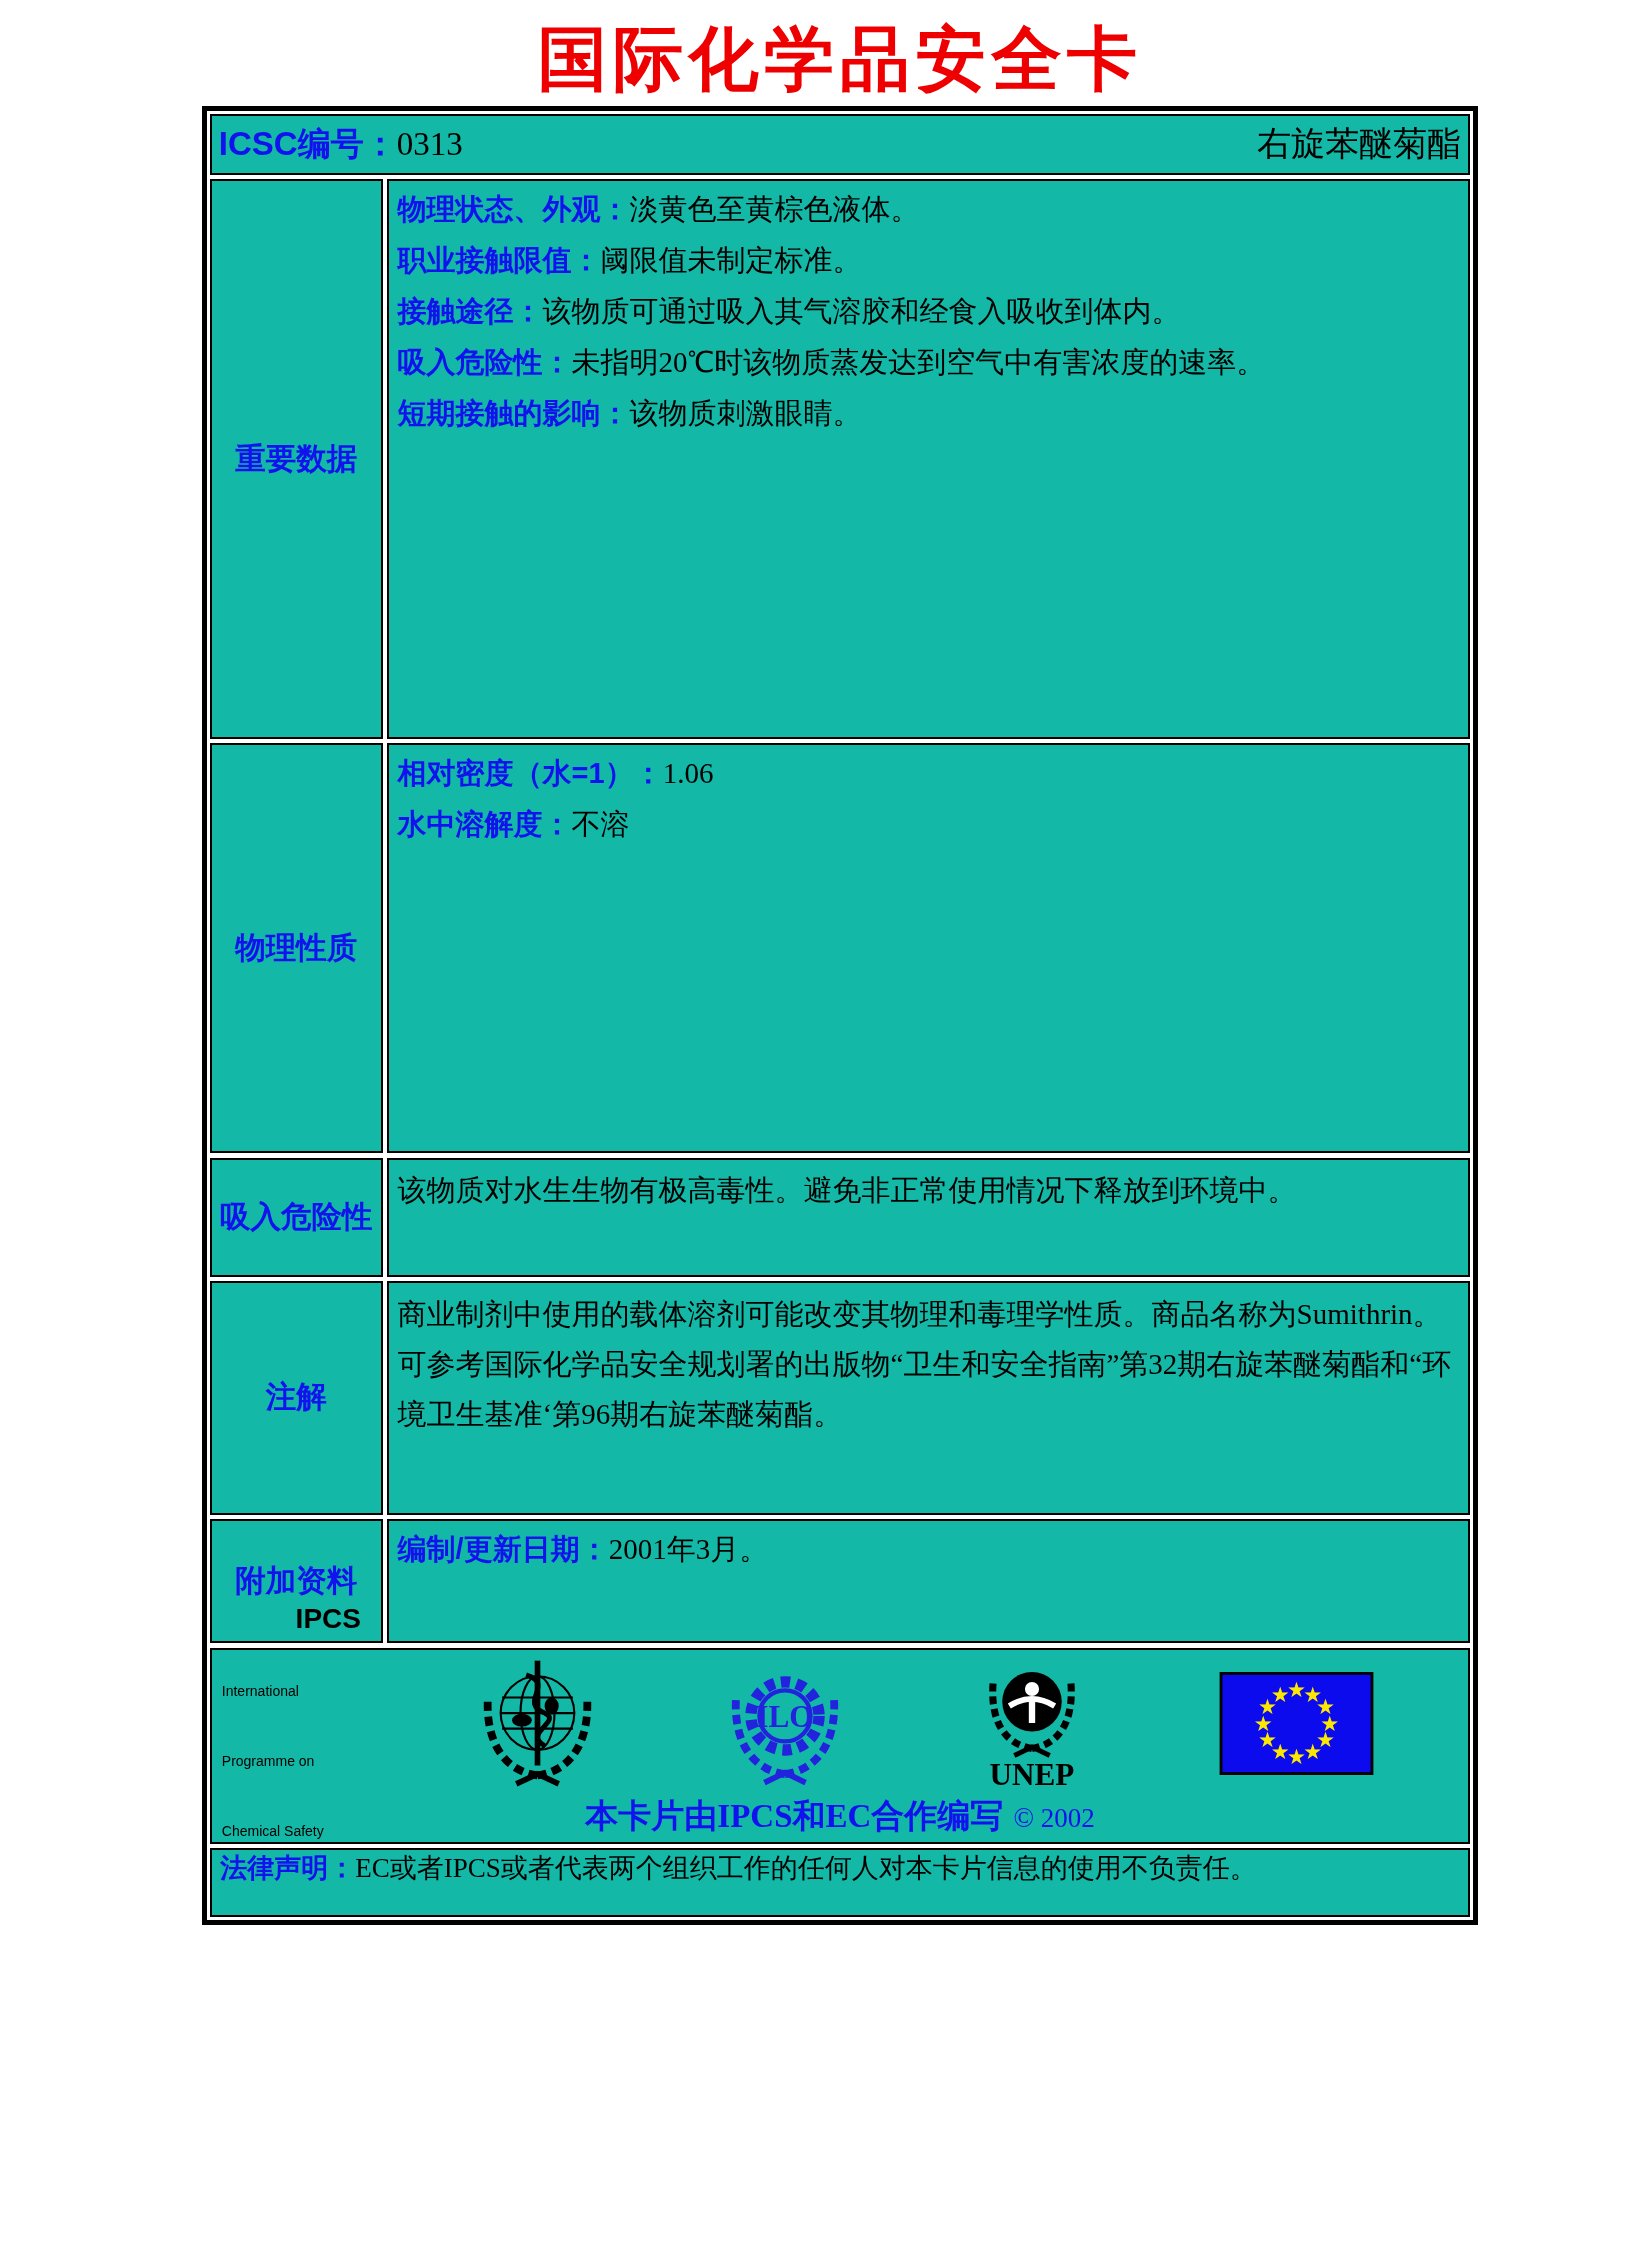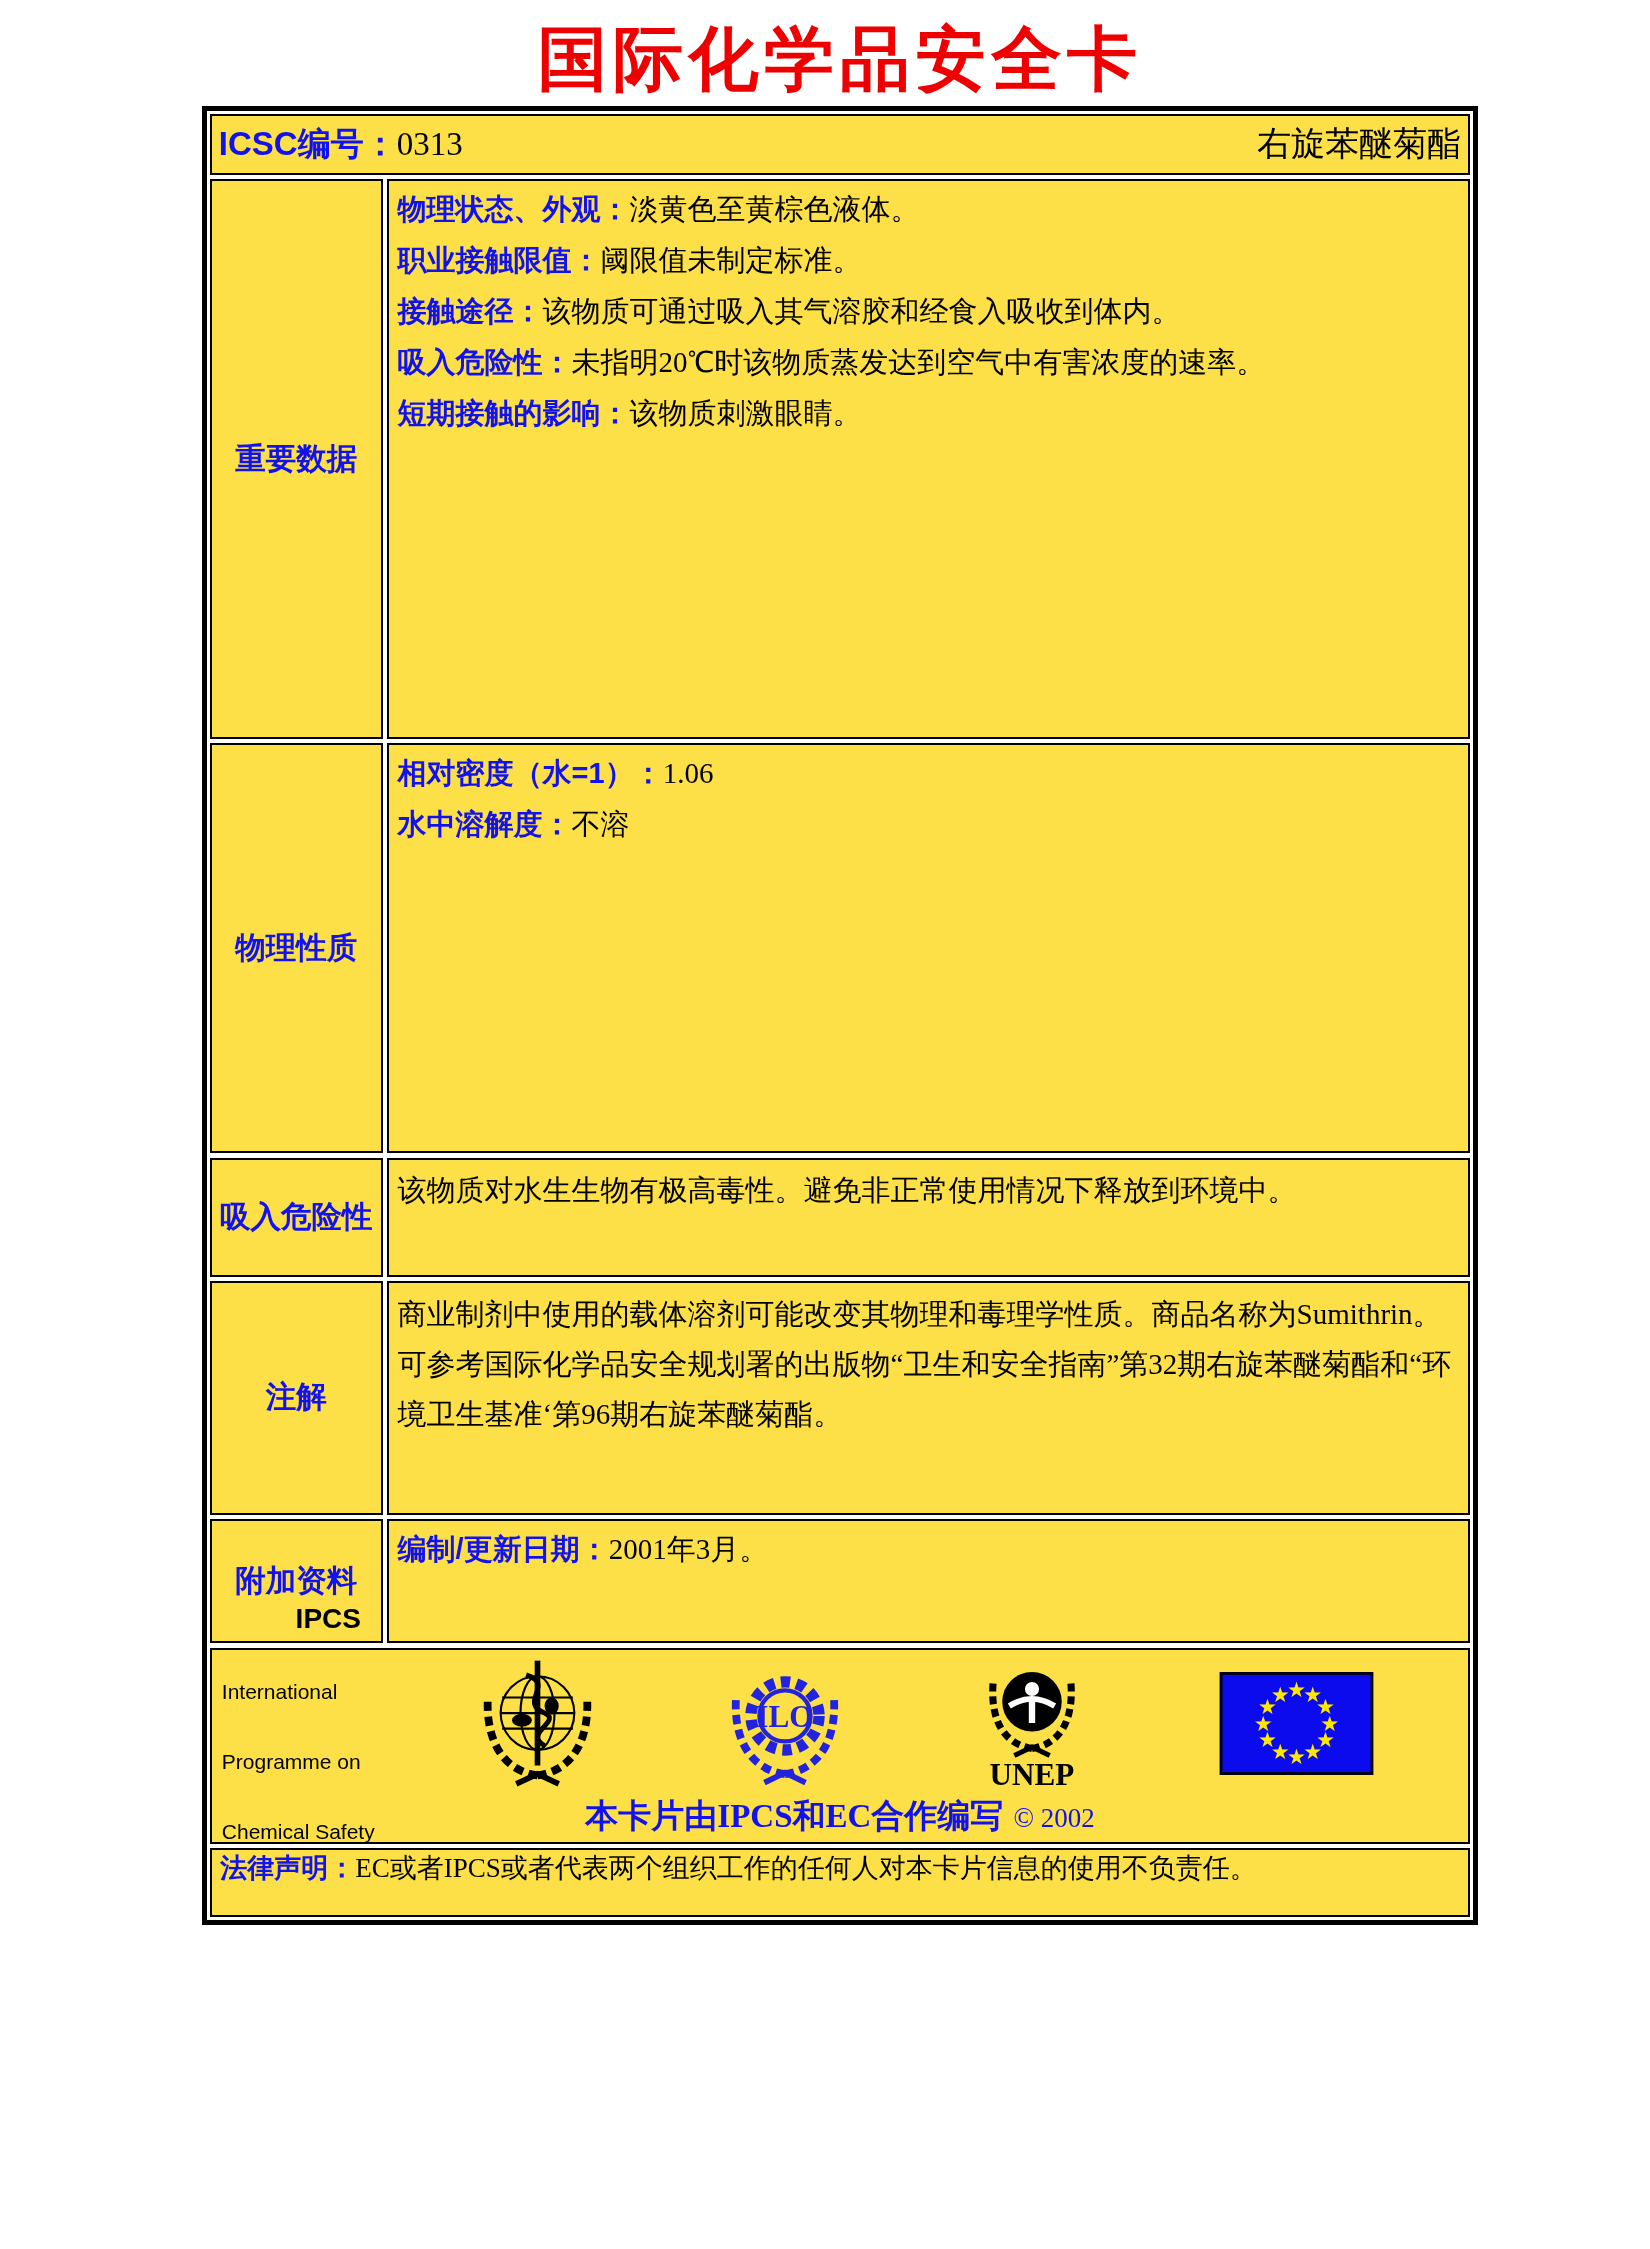--- a/index.html
+++ b/index.html
@@ -10,21 +10,21 @@
     text-align:center;font-size:70px;font-weight:bold;color:#ee0000;
     letter-spacing:5.7px;font-family:"Liberation Serif",serif;
   }
 
   .card{
     position:absolute;left:202px;top:106px;width:1276px;
     border:5.7px solid #000;box-sizing:border-box;background:#fff;
     padding:2.8px;display:flex;flex-direction:column;gap:4.3px;
   }
   .row{display:flex;gap:4.3px;}
-  .cell{border:2.1px solid #000;box-sizing:border-box;background:#fde047;}
+  .cell{border:2.1px solid #000;box-sizing:border-box;background:#14b8a6;}
 
   
   .header-cell{
     flex:1;height:61px;display:flex;align-items:center;justify-content:space-between;
     padding:0 7px;font-size:33px;
   }
   .hdr-left{display:flex;align-items:center;}
   .blue-key{color:#1212ee;font-family:"Liberation Sans",sans-serif;font-weight:bold;}
   .chem-name{font-size:34px;}
 
@@ -46,21 +46,21 @@
   .row-notes{min-height:234px;}
   .row-additional{min-height:124px;}
   .row-logos{min-height:190px;}
   .row-legal{min-height:69px;}
 
   
   .logos-cell{flex:1;padding:5.7px 10px 2.8px 10px;}
   .logos-line{display:flex;align-items:center;height:136px;}
   .ipcs-block{width:213px;font-family:"Liberation Sans",sans-serif;color:#000;}
   .ipcs-acronym{font-size:28px;font-weight:bold;line-height:33px;text-align:center;}
-  .ipcs-name{font-size:21px;line-height:27px;margin-top:43px;}
+  .ipcs-name{font-size:14px;line-height:27px;margin-top:43px;}
   .logo{display:block;}
   .logo-who{margin-left:40px;}
   .logo-ilo{margin-left:119px;}
   .logo-unep{margin-left:122px;}
   .logo-eu{margin-left:128px;}
   .credit-line{text-align:center;margin-top:2.8px;font-size:33px;font-weight:bold;color:#1212ee;}
   .credit-copy{font-size:27px;font-weight:normal;margin-left:10px;}
 
   
   .legal-cell{flex:1;display:flex;align-items:flex-start;padding:0 8.5px;font-size:27px;}

